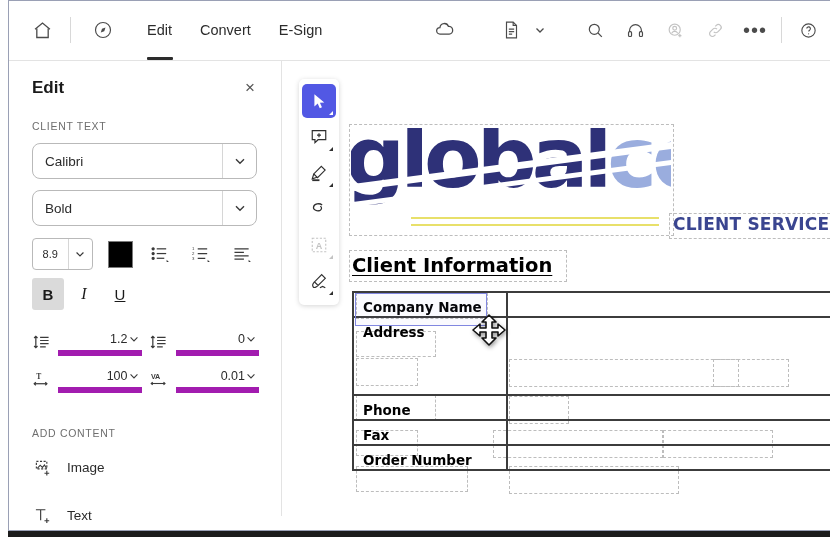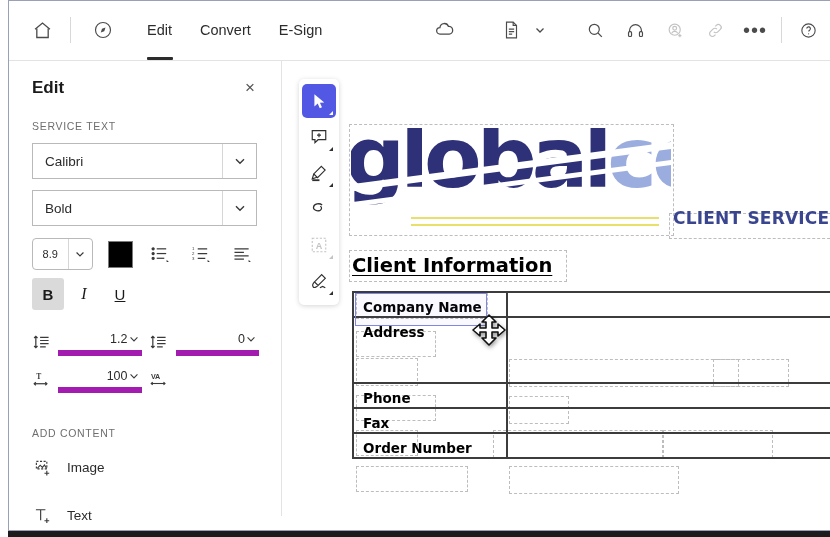--- a/index.html
+++ b/index.html
@@ -73,21 +73,21 @@
   }
   .panel-title { font-size: 17px; font-weight: bold; color: #1a1a1a; }
   .panel-close { font-size: 17px; color: #555; line-height: 1; padding: 2px 4px; }
   .section-label {
     font-size: 10.5px; letter-spacing: 0.7px; color: #6e6e6e;
     padding: 0 24px; margin-top: 22px;
   }
   .fld-wrap { padding: 0 24px; }
   .select-box {
     margin-top: 11px;
-    height: 36px; border: 1px solid #b9b9b9; border-radius: 0;
+    height: 36px; border: 1px solid #b9b9b9; border-radius: 8px;
     display: flex; align-items: stretch; background: #fff;
   }
   .select-val {
     flex: 1; display: flex; align-items: center;
     padding-left: 12px; font-size: 13.5px; color: #2b2b2b;
   }
   .select-arrow {
     width: 34px; border-left: 1px solid #d6d6d6;
     display: flex; align-items: center; justify-content: center;
     color: #3a3a3a;
@@ -207,21 +207,21 @@
   .stripe {
     position: absolute; height: 7px; background: #ffffff;
     transform: rotate(-7.5deg); transform-origin: left center;
     left: -14px; width: 360px;
   }
   .ybar {
     position: absolute; left: 60px; height: 2px; background: #e8e06a; width: 248px;
   }
 
   .cs-text {
-    position: absolute; left: 390px; top: 146px;
+    position: absolute; left: 390px; top: 152px;
     font-family: "DejaVu Sans", sans-serif;
     font-size: 17px; font-weight: bold; letter-spacing: 0.2px;
     color: #3a4590; white-space: nowrap;
   }
 
   .ci-head {
     position: absolute; left: 69px; top: 192px;
     font-family: "DejaVu Sans", sans-serif;
     font-size: 19.5px; font-weight: bold; color: #000;
     text-decoration: underline; text-underline-offset: 3px;
@@ -242,21 +242,21 @@
     vertical-align: top;
   }
   .cell-label {
     width: 152px; height: 100%;
     padding: 6px 0 6px 9px;
     font-family: "DejaVu Sans", sans-serif;
     font-size: 13.5px; font-weight: bold; color: #000;
     white-space: nowrap;
   }
   .cell-val { width: 368px; }
-  .r-tall { height: 64px; }
+  .r-tall { height: 76px; }
   .r-std { height: 23px; }
 
   .sel-box {
     position: absolute;
     left: 347px; top: 293px; width: 132px; height: 33px;
     border: 1px solid #8187e0;
     background: rgba(120,128,230,0.04);
     z-index: 8;
   }
 
@@ -379,21 +379,21 @@
       </div>
     </div>
   </div>
 
   <div class="leftpanel">
     <div class="panel-head">
       <div class="panel-title">Edit</div>
       <div class="panel-close">×</div>
     </div>
 
-    <div class="section-label">SERVICE TEXT</div>
+    <div class="section-label">CLIENT TEXT</div>
 
     <div class="fld-wrap">
       <div class="select-box">
         <div class="select-val">Calibri</div>
         <div class="select-arrow">
           <svg width="14" height="14" viewBox="0 0 14 14" fill="none" stroke="currentColor" stroke-width="1.4">
               <path d="M3 5.2L7 9.2l4-4"></path>
             </svg>
         </div>
       </div>
@@ -504,20 +504,28 @@
         </div>
       </div>
 
       <div class="sp-cell">
         <div class="sp-ico va">
           <svg width="18" height="16" viewBox="0 0 20 16" fill="none" stroke="currentColor" stroke-width="1.2">
             <text x="1" y="8" font-size="8" font-weight="bold" fill="currentColor" stroke="none" font-family="Liberation Sans">VA</text>
             <path d="M1.5 13h15"></path>
               <path d="M3 11.4L1.3 13 3 14.6M15 11.4l1.7 1.6-1.7 1.6"></path>
           </svg>
+        </div>
+        <div class="sp-field">
+          <span class="sp-val">0.01</span>
+          <span class="sp-arrow">
+            <svg width="12" height="12" viewBox="0 0 14 14" fill="none" stroke="currentColor" stroke-width="1.3">
+                <path d="M3 5.2L7 9.2l4-4"></path>
+              </svg>
+          </span>
         </div>
       </div>
     </div>
 
     <div class="add-label">ADD CONTENT</div>
 
     <div class="add-item">
       <div class="add-ico">
         <svg width="19" height="19" viewBox="0 0 20 20" fill="none" stroke="currentColor" stroke-width="1.2">
           <path d="M2.5 3.5h11v8h-11z" stroke-dasharray="2.2 1.6"></path>

